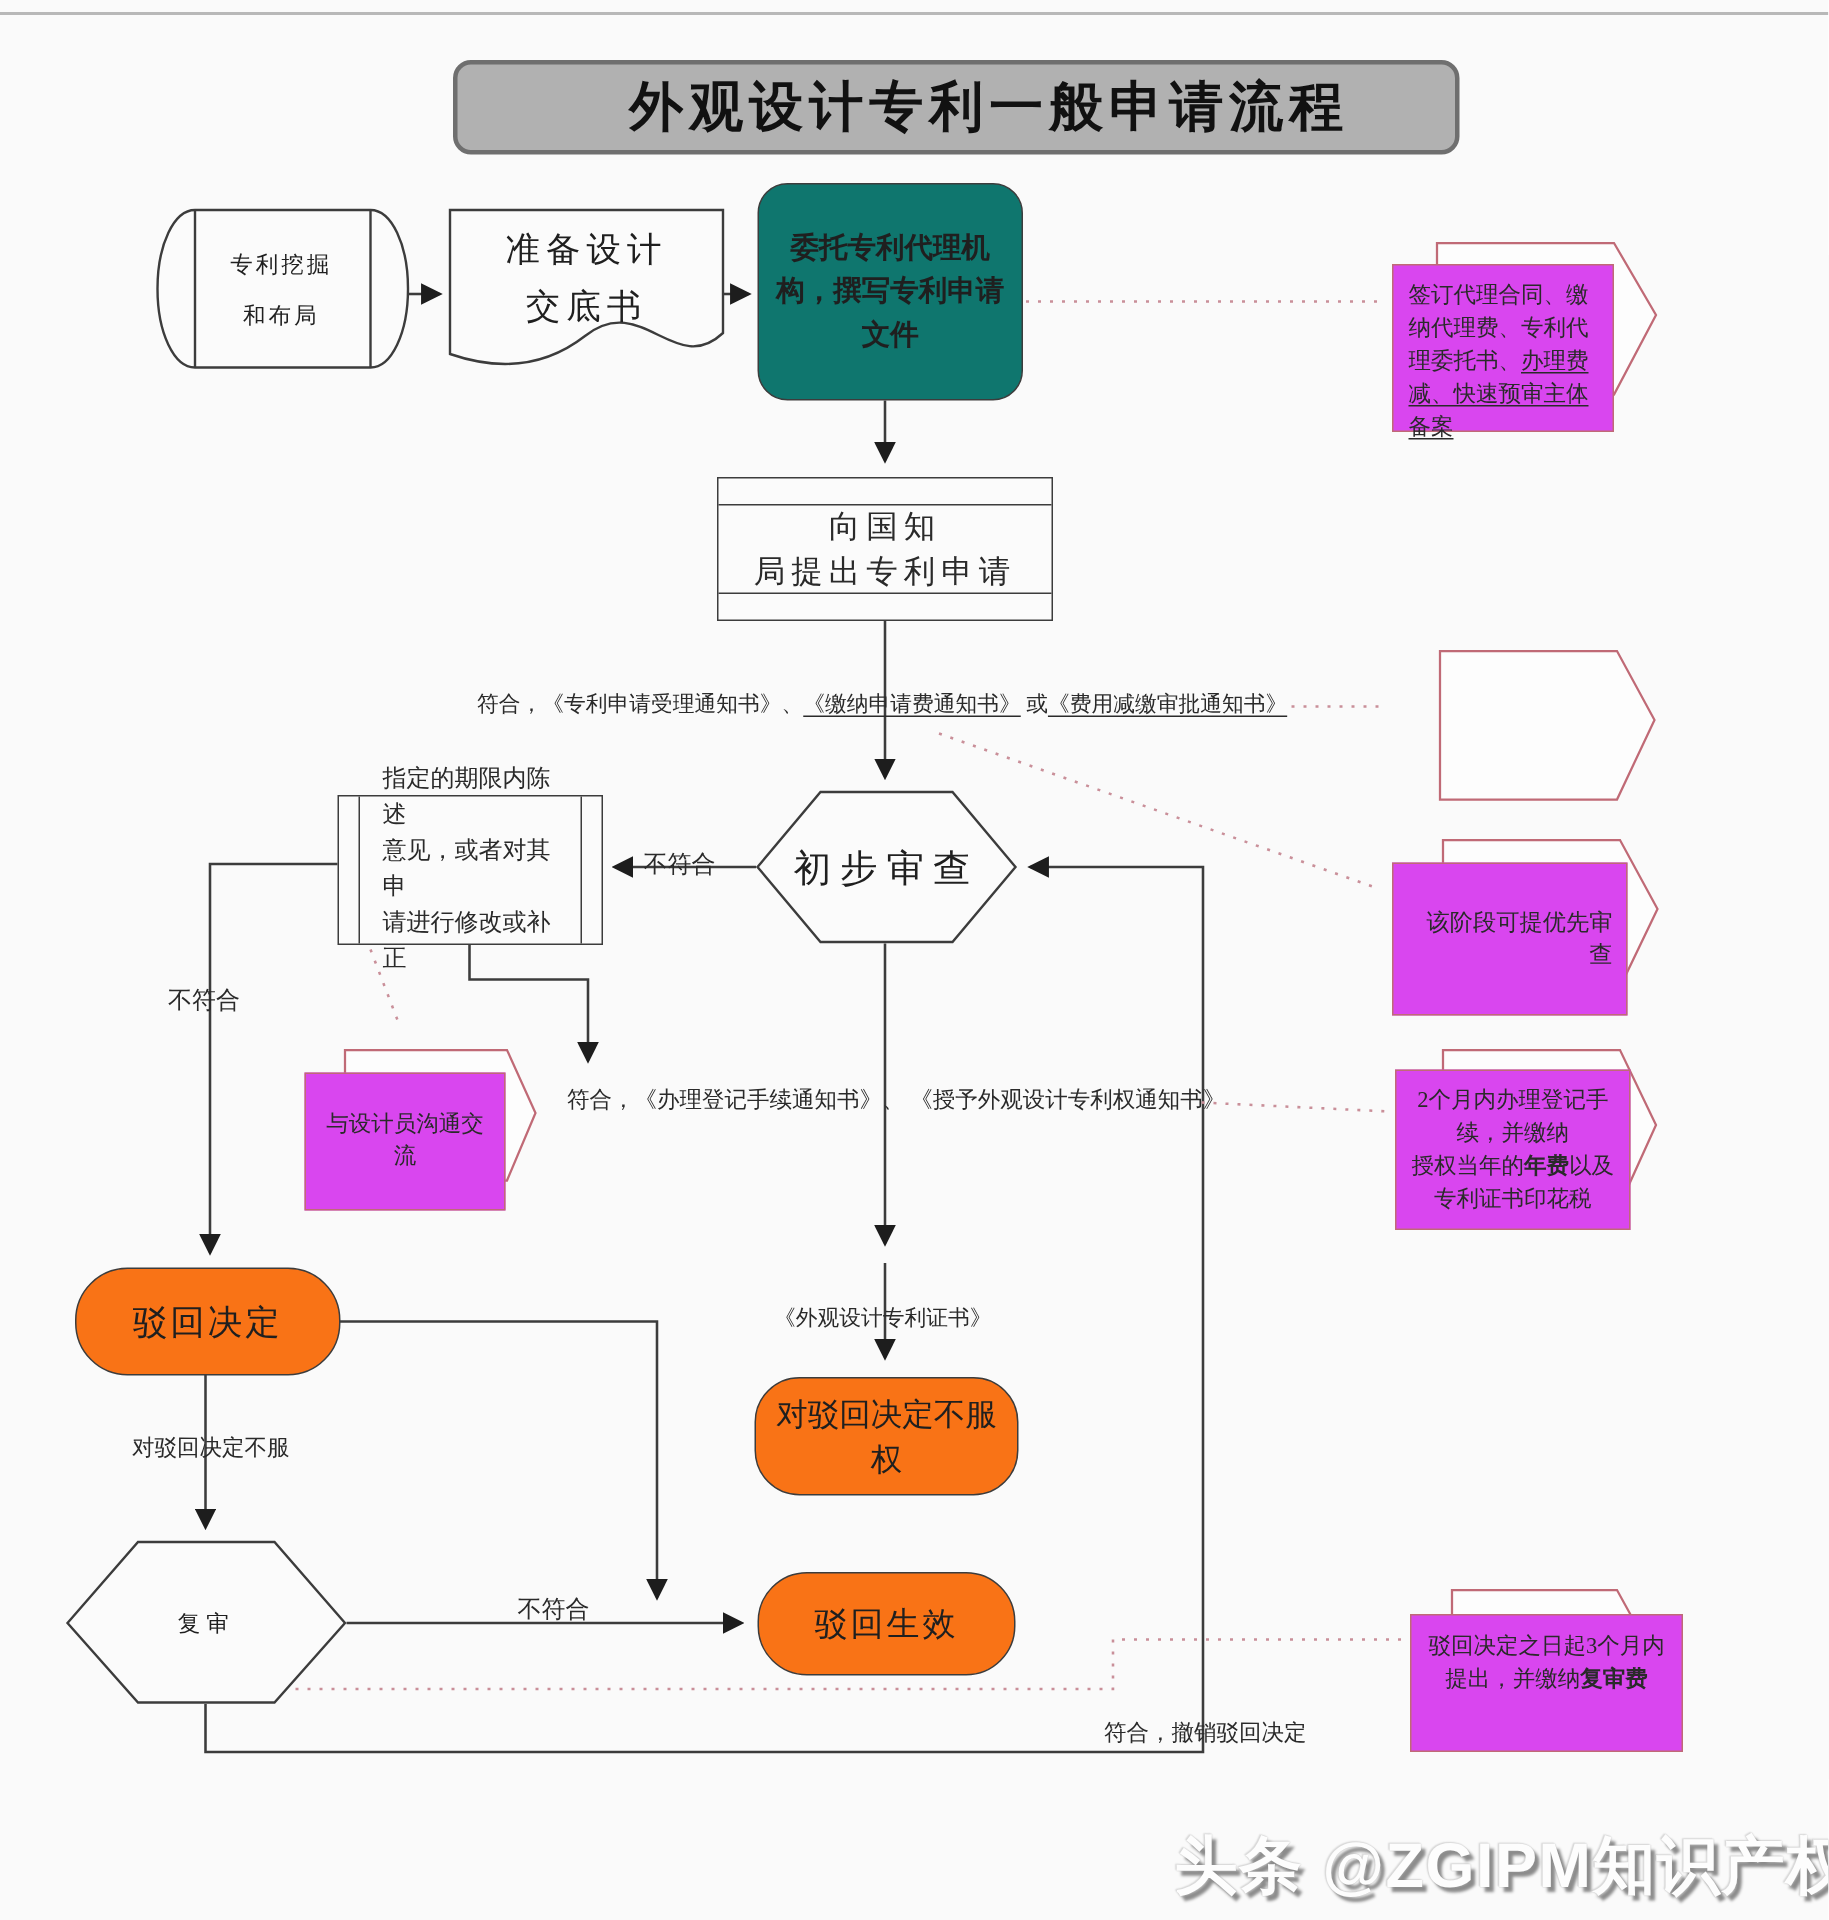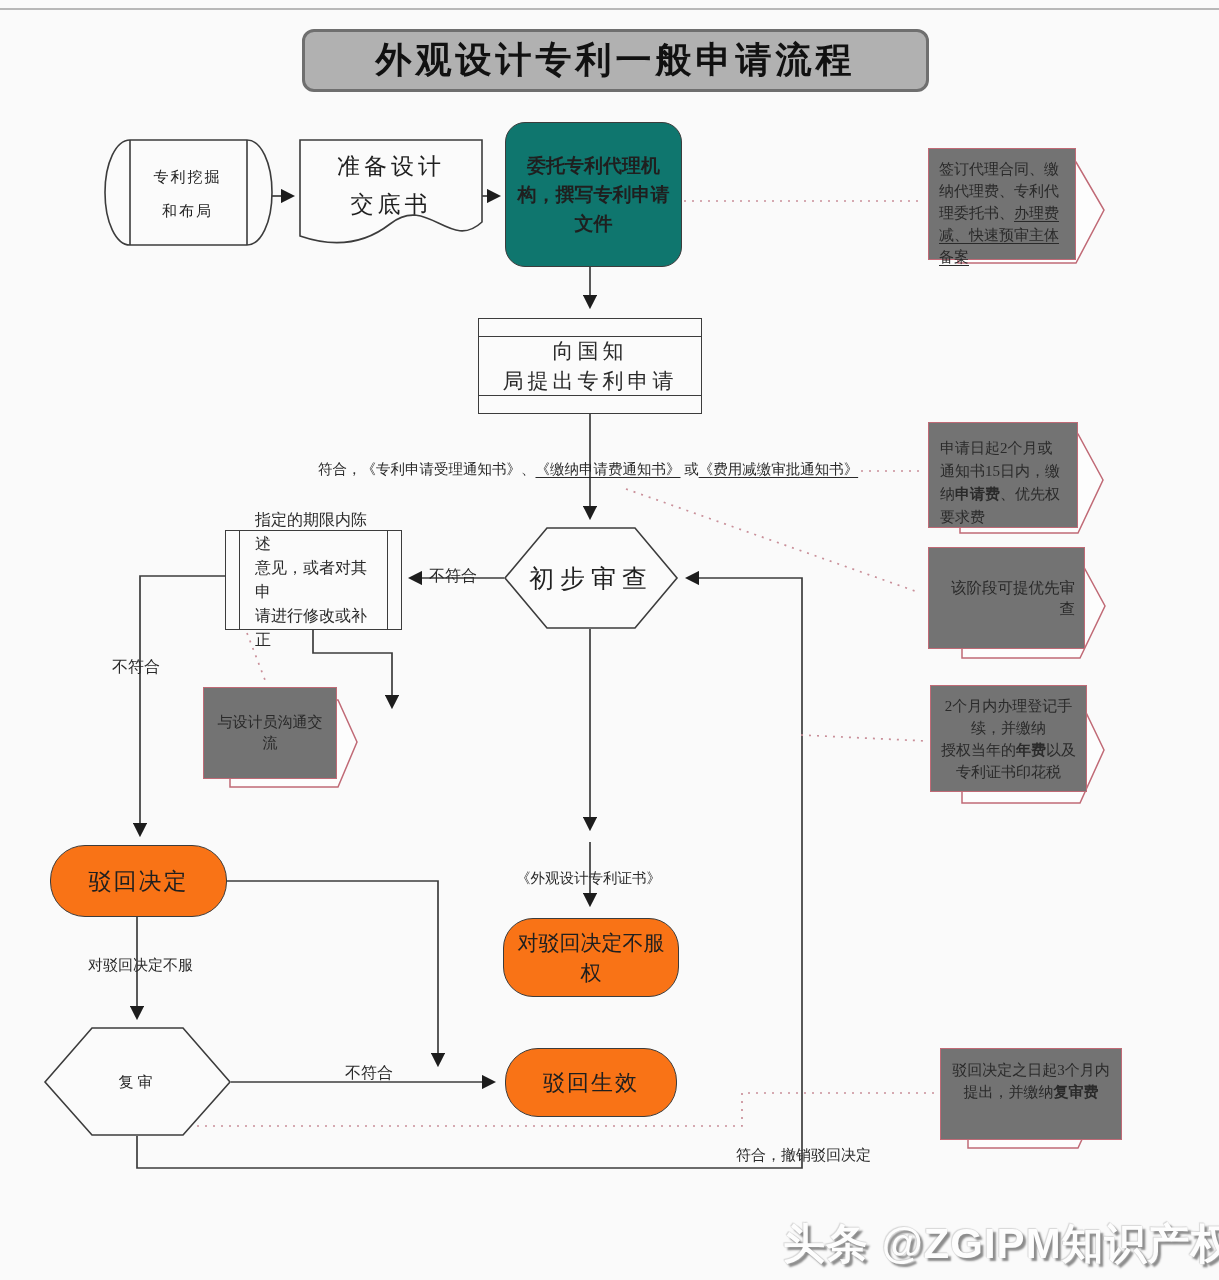--- a/index.html
+++ b/index.html
@@ -17,21 +17,21 @@
   }
   .roundrect{border:1.6px solid #3c3c3c;border-radius:20px;background:#0f766e;
     display:flex;align-items:center;justify-content:center;text-align:center;font-weight:bold;}
   .stadium{border:1.6px solid #3c3c3c;background:#f97316;
     display:flex;align-items:center;justify-content:center;text-align:center;}
   .banded{border:1.6px solid #3c3c3c;background:#fbfbfb;}
   .banded .bandtop{position:absolute;left:0;right:0;top:17px;border-top:1.4px solid #3c3c3c;}
   .banded .bandbot{position:absolute;left:0;right:0;bottom:17px;border-top:1.4px solid #3c3c3c;}
   .subproc{border:1.6px solid #3c3c3c;background:#fbfbfb;}
   .subproc .vl{position:absolute;top:0;bottom:0;border-left:1.4px solid #3c3c3c;}
-  .callout-rect{border:1.5px solid #c06a76;background:#737373;}
+  .callout-rect{border:1.5px solid #c06a76;background:#d946ef;margin-top:28px;}
   .ctext{position:absolute;inset:0;display:flex;align-items:center;justify-content:center;
     padding:6px 9px;font-size:15px;line-height:21px;color:#2a2a2a;}
   .ctext.left{justify-content:flex-start;text-align:left;}
   .ctext.center{text-align:center;}
   .pre{white-space:pre-line;}
   .nodetext{display:flex;align-items:center;justify-content:center;text-align:center;}
   .lbl{font-size:15px;color:#2a2a2a;white-space:nowrap;}
   .u{text-decoration:underline;text-underline-offset:3px;}
   .b{font-weight:700;}
   .sp2{letter-spacing:2px;} .sp4{letter-spacing:4px;} .sp6{letter-spacing:6px;}
@@ -95,21 +95,21 @@
       <line x1="130" y1="140" x2="130" y2="245"></line>
       <line x1="247" y1="140" x2="247" y2="245"></line>
     </g>
 
     <path d="M300,140 L482,140 L482,222 C450,252 428,194 390,224 C363,245 332,247 300,236 Z" stroke="#3c3c3c" stroke-width="1.6" fill="#fbfbfb"></path>
 
     <polygon points="505,578 547,528 635,528 677,578 635,628 547,628" stroke="#3c3c3c" stroke-width="1.6" fill="#fbfbfb"></polygon>
     <polygon points="45,1082 92,1028 183,1028 230,1082 183,1135 92,1135" stroke="#3c3c3c" stroke-width="1.6" fill="#fbfbfb"></polygon>
   </svg>
 
-  <div class="abs titlebox" style="left:302px;top:29px;width:621px;height:57px;">
+  <div class="abs titlebox" style="left:302px;top:40px;width:621px;height:57px;padding-left:44px;">
     <span>外观设计专利一般申请流程</span>
   </div>
 
   <div class="abs nodetext pre sp2" style="left:110px;top:155px;width:155px;height:78px;font-size:15px;line-height:34px;font-family:Liberation Serif, serif;">专利挖掘
 和布局</div>
 
   <div class="abs nodetext pre sp4" style="left:305px;top:148px;width:172px;height:76px;font-size:23px;line-height:38px;">准备设计
 交底书</div>
 
   <div class="abs roundrect" style="left:505px;top:122px;width:175px;height:143px;">
@@ -140,20 +140,21 @@
   </div>
 
   <div class="abs lbl" style="left:429px;top:566px;font-size:16px;">不符合</div>
   <div class="abs lbl" style="left:112px;top:657px;font-size:16px;">不符合</div>
   <div class="abs lbl" style="left:345px;top:1063px;font-size:16px;">不符合</div>
 
   <div class="abs callout-rect" style="left:203px;top:687px;width:132px;height:90px;">
     <div class="ctext center" style="font-size:15px;">与设计员沟通交流</div>
   </div>
 
+  <div class="abs lbl" style="left:378px;top:724px;">符合，《办理登记手续通知书》、 《授予外观设计专利权通知书》</div>
 
   <div class="abs stadium sp2" style="left:50px;top:845px;width:175px;height:70px;border-radius:35px;font-size:23px;">驳回决定</div>
 
   <div class="abs lbl" style="left:516px;top:869px;font-size:14.5px;">《外观设计专利证书》</div>
 
   <div class="abs stadium" style="left:503px;top:918px;width:174px;height:77px;border-radius:30px;">
     <span class="pre" style="font-size:21px;line-height:30px;">对驳回决定不服
 权</span>
   </div>
 
@@ -162,23 +163,20 @@
   <div class="abs nodetext sp4" style="left:85px;top:1066px;width:105px;height:32px;font-size:15px;">复审</div>
 
   <div class="abs stadium sp2" style="left:505px;top:1048px;width:170px;height:67px;border-radius:33px;font-size:22px;">驳回生效</div>
 
   <div class="abs lbl" style="left:736px;top:1146px;">符合，撤销驳回决定</div>
 
   <div class="abs callout-rect" style="left:928px;top:148px;width:146px;height:110px;">
     <div class="ctext left" style="line-height:22px;display:block;padding:9px 10px;"><span>签订代理合同、缴纳代理费、专利代理委托书、</span><span class="u">办理费减、快速预审主体备案</span></div>
   </div>
 
-  <div class="abs callout-rect" style="left:928px;top:422px;width:148px;height:104px;">
-    <div class="ctext left" style="line-height:23px;display:block;padding:14px 11px;"><span>申请日起2个月或通知书15日内，缴纳</span><span class="b">申请费</span><span>、优先权要求费</span></div>
-  </div>
 
   <div class="abs callout-rect" style="left:928px;top:547px;width:155px;height:100px;">
     <div class="ctext center" style="font-size:15.5px;text-align:right;">该阶段可提优先审查</div>
   </div>
 
   <div class="abs callout-rect" style="left:930px;top:685px;width:155px;height:105px;">
     <div class="ctext center pre" style="line-height:22px;display:block;padding:9px 8px;"><span>2个月内办理登记手续，并缴纳
 授权当年的</span><span class="b">年费</span><span>以及
 专利证书印花税</span></div>
   </div>

